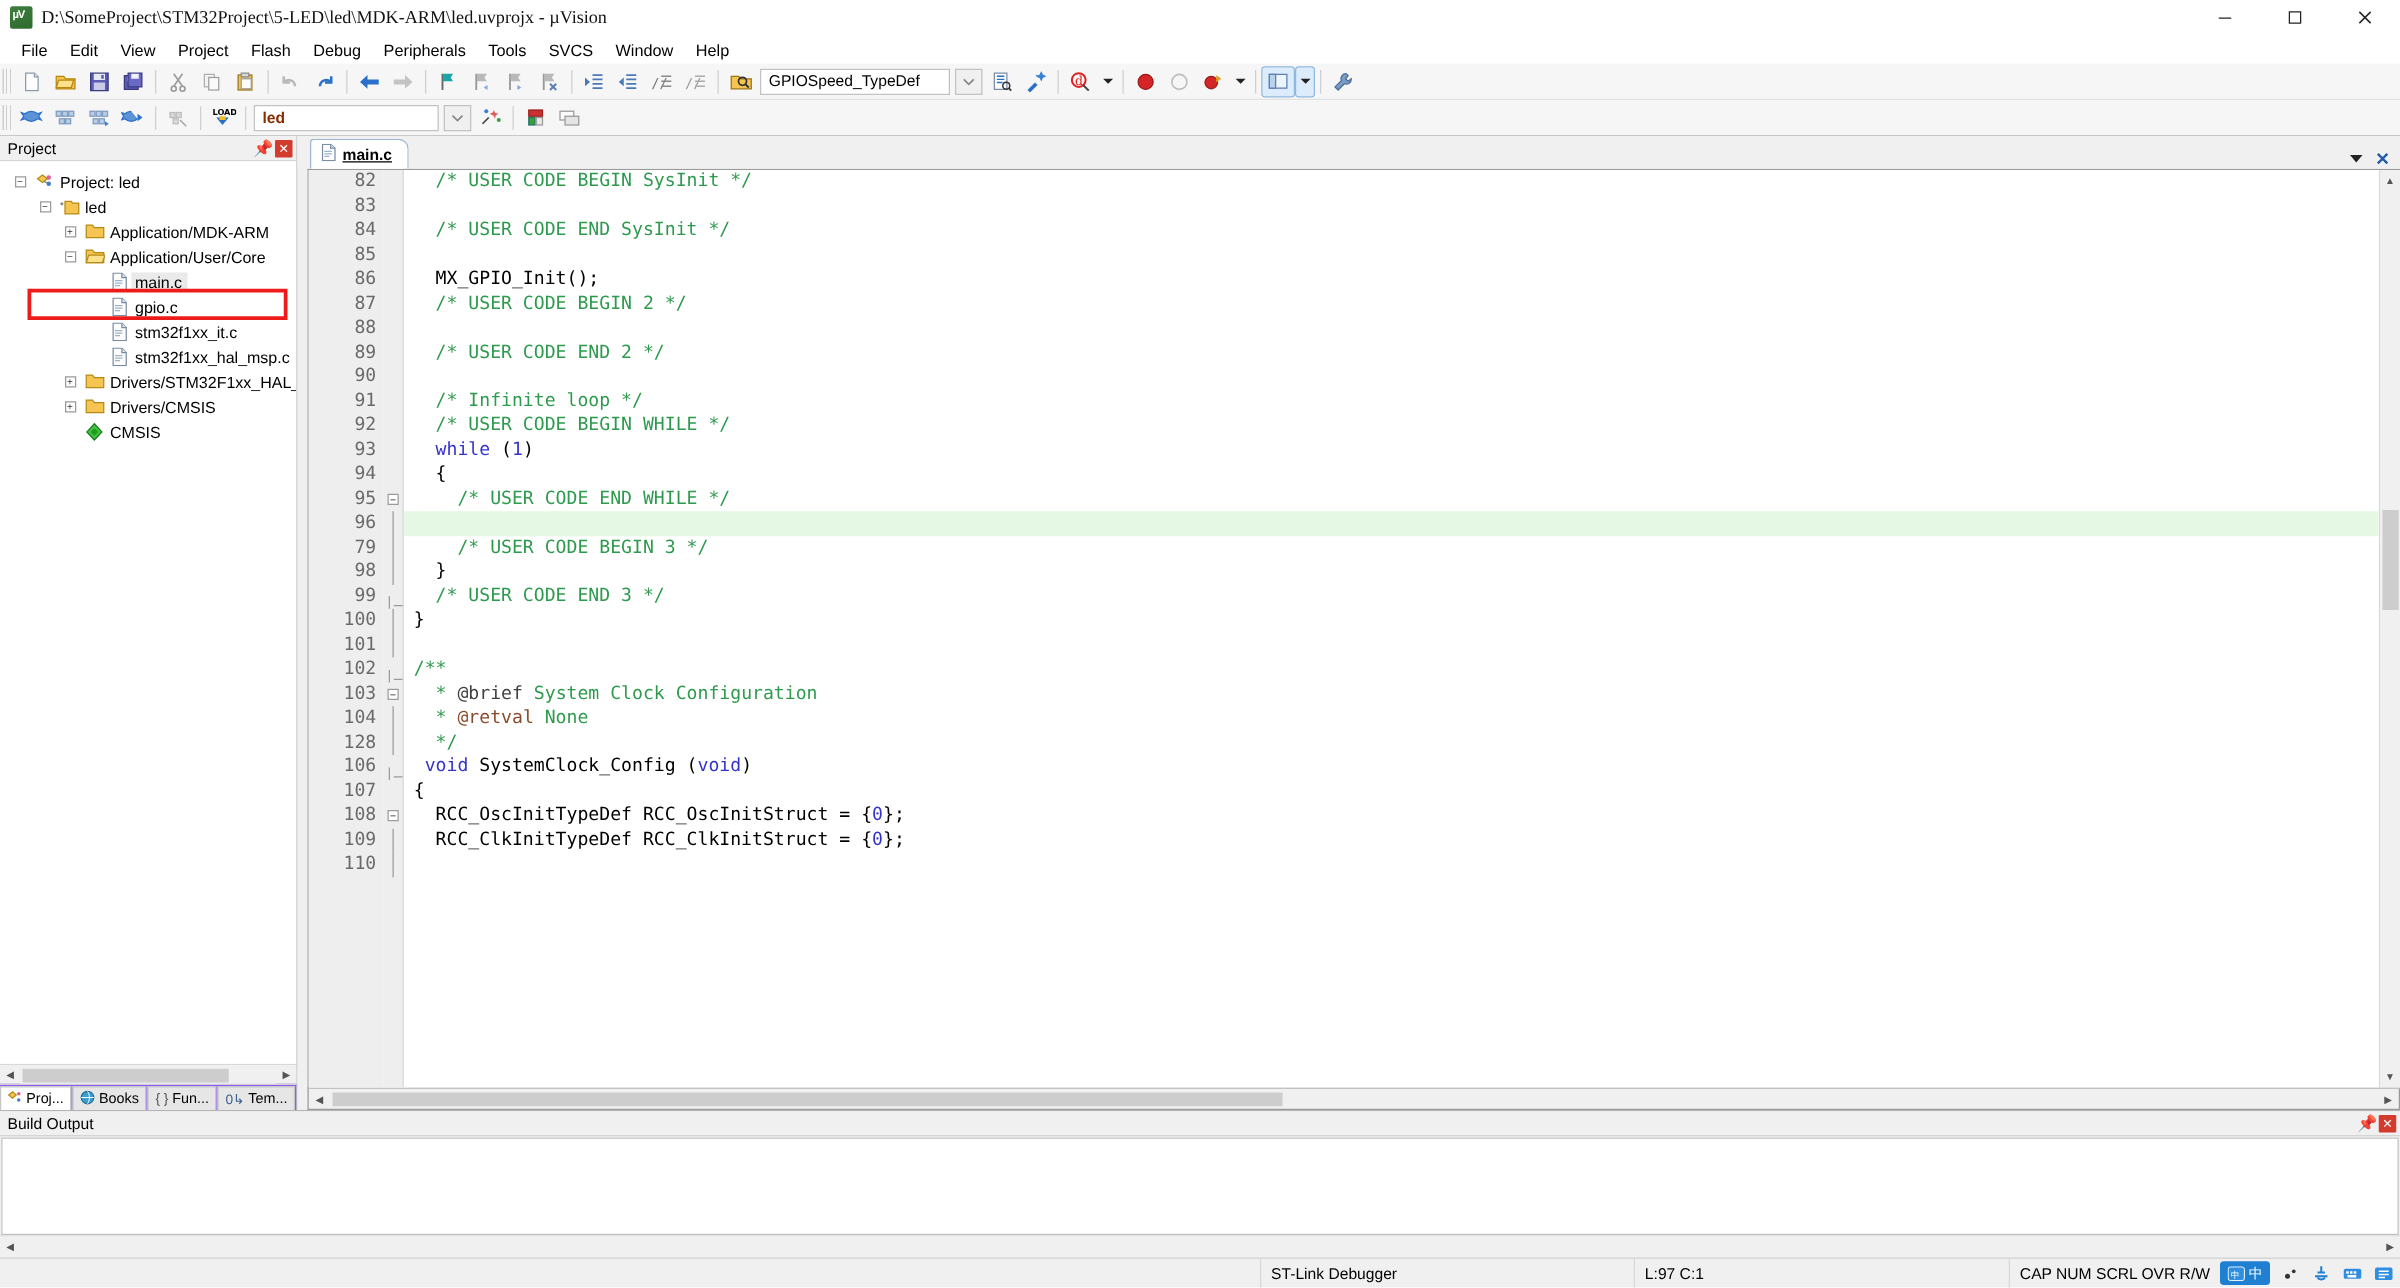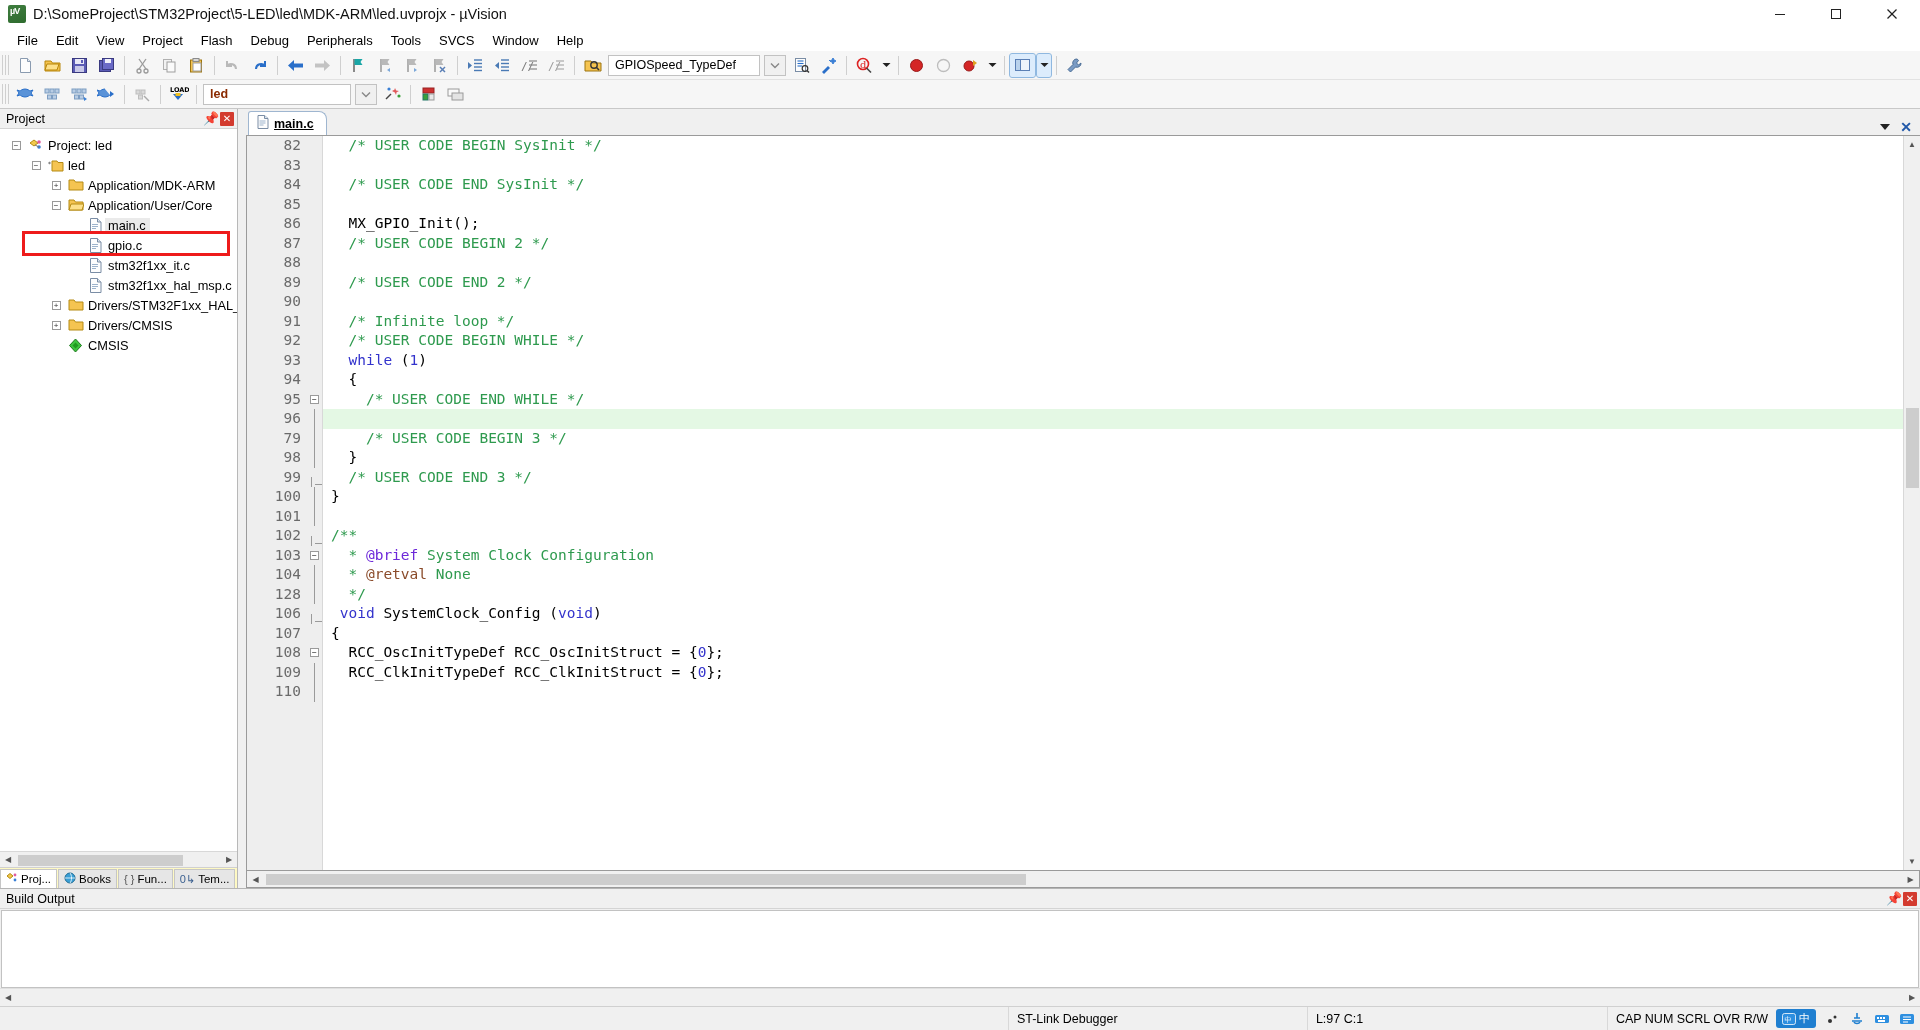--- a/index.html
+++ b/index.html
@@ -12,21 +12,21 @@
          background: #f0f0f0; position: relative; }
 
   
   .titlebar { height: 29px; background: #ffffff; display: flex; align-items: center;
               flex: 0 0 29px; border-bottom: 1px solid #ffffff; }
   .title-icon { width: 18px; height: 18px; margin-left: 8px; margin-right: 7px;
                 background: linear-gradient(160deg,#3f7d3f,#2e6b2e); border-radius: 2px;
                 position: relative; flex: none; }
   .title-icon:after { content: "µV"; position: absolute; left: 2px; top: 1px;
                       font-size: 9px; color: #fff; font-weight: bold; letter-spacing: -1px; }
-  .title-text { font-size: 14.5px; color: #111; white-space: nowrap; }
+  .title-text { font-size: 14.5px; color: #111; white-space: nowrap; font-family: Liberation Serif, serif; }
   .win-btns { margin-left: auto; display: flex; height: 29px; }
   .win-btn { width: 56px; height: 29px; display: flex; align-items: center; justify-content: center;
              font-size: 14px; color: #222; }
   .win-btn svg { display: block; }
 
   
   .menubar { height: 22px; background: #ffffff; display: flex; align-items: center;
              padding-left: 8px; flex: 0 0 22px; }
   .menu-item { font-size: 13px; color: #000; padding: 2px 9px; white-space: nowrap; }
 
@@ -69,22 +69,22 @@
   .tlabel { padding-left: 3px; overflow: hidden; }
   .tlabel.sel { background: #eaeaea; padding-right: 4px; }
   .redbox { position: absolute; border: 3px solid #ee1b1b; left: 22px; top: 102px;
             width: 208px; height: 25px; pointer-events: none; }
   .pane-scroll { height: 16px; background: #f0f0f0; display: flex; align-items: center;
                  border-top: 1px solid #d8d8d8; }
   .ps-arrow { width: 16px; height: 14px; display: flex; align-items: center; justify-content: center;
               background: #f0f0f0; font-size: 8px; color: #555; }
   .ps-track { flex: 1; height: 14px; background: #f0f0f0; position: relative; }
   .ps-thumb { position: absolute; left: 2px; top: 2px; width: 165px; height: 11px; background: #cdcdcd; }
-  .pane-tabs { height: 21px; background: #fef9c3; display: flex; align-items: flex-end;
-               border-top: 1px solid #d0d0d0; }
+  .pane-tabs { height: 21px; background: #8b5cf6; display: flex; align-items: flex-end;
+               border-top: 1px solid #d0d0d0; justify-content: space-between; }
   .ptab { height: 19px; display: flex; align-items: center; gap: 3px; padding: 0 5px;
           font-size: 11.5px; color: #000; border: 1px solid #c6c6c6; border-bottom: none;
           background: #e6e6e6; margin-right: 1px; }
   .ptab.active { background: #fff; }
 
   
   .editor { flex: 1; display: flex; flex-direction: column; min-width: 0; background: #f0f0f0; }
   .tabstrip { height: 26px; display: flex; align-items: flex-end; background: #f0f0f0;
               padding-left: 10px; position: relative; }
   .etab { height: 24px; display: flex; align-items: center; gap: 5px; padding: 0 12px 0 8px;
@@ -819,21 +819,21 @@
               <div class="cl"><span>  </span><span class="kw">while</span><span> (</span><span class="num">1</span><span>)</span></div>
               <div class="cl"><span>  {</span></div>
               <div class="cl"><span class="cmt">    /* USER CODE END WHILE */</span></div>
               <div class="cl hl"><span></span></div>
               <div class="cl"><span class="cmt">    /* USER CODE BEGIN 3 */</span></div>
               <div class="cl"><span>  }</span></div>
               <div class="cl"><span class="cmt">  /* USER CODE END 3 */</span></div>
               <div class="cl"><span>}</span></div>
               <div class="cl"><span></span></div>
               <div class="cl"><span class="cmt">/**</span></div>
-              <div class="cl"><span class="cmt">  * </span><span style="color: #6d28d9;">@brief</span><span class="cmt"> System Clock Configuration</span></div>
+              <div class="cl"><span class="cmt">  * </span><span style="color: #404040;">@brief</span><span class="cmt"> System Clock Configuration</span></div>
               <div class="cl"><span class="cmt">  * </span><span style="color: rgb(138, 75, 42);">@retval</span><span class="cmt"> None</span></div>
               <div class="cl"><span class="cmt">  */</span></div>
               <div class="cl"><span> </span><span class="kw">void</span><span> SystemClock_Config (</span><span class="kw">void</span><span>)</span></div>
               <div class="cl"><span>{</span></div>
               <div class="cl"><span>  RCC_OscInitTypeDef RCC_OscInitStruct = {</span><span class="num">0</span><span>};</span></div>
               <div class="cl"><span>  RCC_ClkInitTypeDef RCC_ClkInitStruct = {</span><span class="num">0</span><span>};</span></div>
             </div>
         </div>
         <div class="vscroll">
           <div class="vs-arrow">▲</div>

